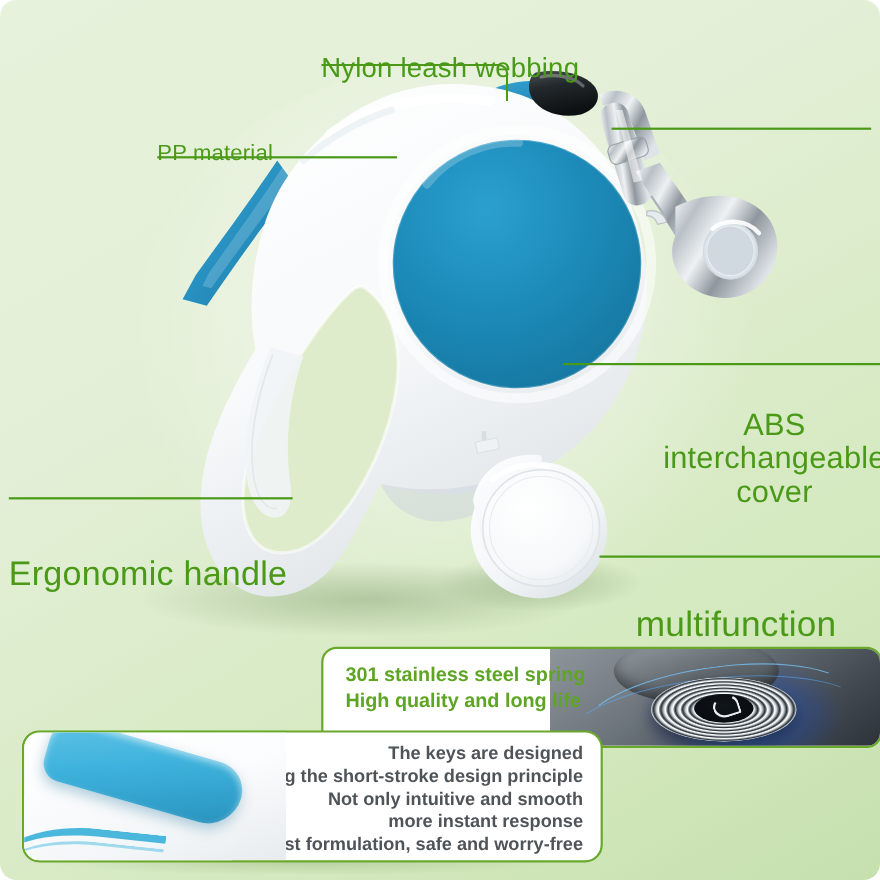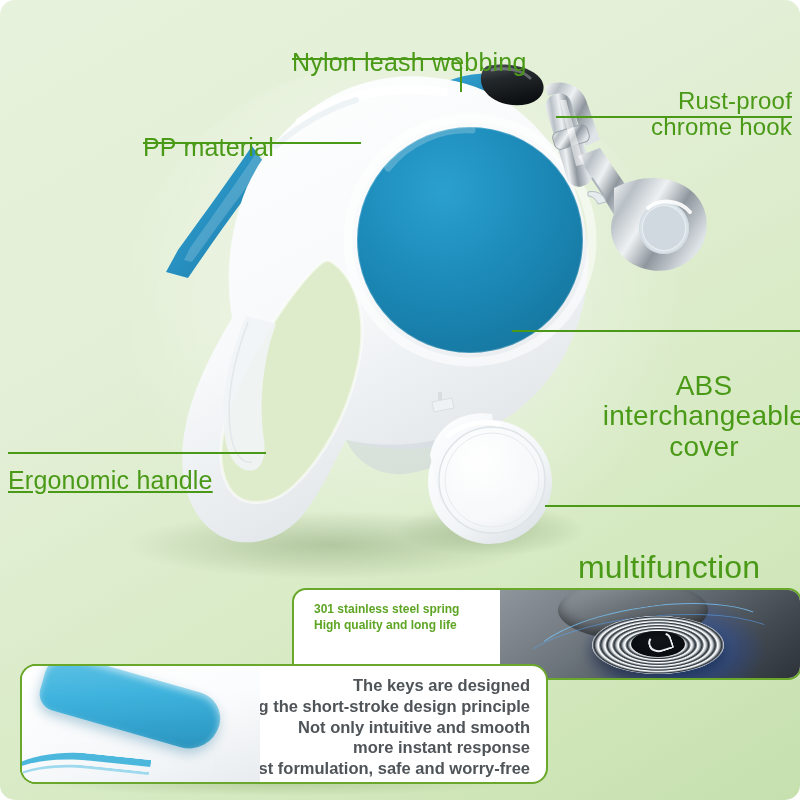--- a/index.html
+++ b/index.html
@@ -44,24 +44,24 @@
   }
   .corner {
     position: absolute;
     border-top: 2px solid #4a9a18;
     border-right: 2px solid #4a9a18;
     border-top-right-radius: 9px;
   }
 
   #lbl-nylon   { left: 292px; top: 22px;  font-size: 25px; }
   #lbl-rust    { left: 600px; top: 62px;  font-size: 24px; text-align: right; width: 192px; }
-  #lbl-pp      { left: 143px; top: 107px; font-size: 25px; }
+  #lbl-pp      { left: 143px; top: 107px; font-size: 20px; }
   #lbl-abs     { left: 584px; top: 341px; font-size: 28px; text-align: center; width: 240px; }
   #lbl-multi   { left: 578px; top: 515px; font-size: 32px; }
-  #lbl-ergo    { left: 8px;   top: 440px; font-size: 25px; text-decoration: underline; }
+  #lbl-ergo    { left: 8px;   top: 472px; font-size: 31px; }
 
   
   .product {
     position: absolute;
     left: 0; top: 0;
     width: 800px; height: 600px;
     pointer-events: none;
   }
 
   
@@ -88,21 +88,21 @@
     width: 240px; height: 120px;
     border-radius: 16px 0 0 16px;
     border-right: none;
     z-index: 4;
     overflow: hidden;
   }
   .spring-text {
     position: absolute;
     left: 20px; top: 12px;
     color: #5ea524;
-    font-size: 12px;
+    font-size: 18px;
     line-height: 1.32;
     white-space: pre-line;
     font-weight: 600;
   }
   .keys-text {
     position: absolute;
     right: 16px; top: 9px;
     color: #4f5458;
     font-size: 16.5px;
     line-height: 1.26;
@@ -341,24 +341,20 @@
       <path d="M588 192 C 596 190, 604 194, 606 202 L 598 204 C 596 199, 592 196, 588 196 Z" fill="#e6ebee" stroke="#b7bfc5" stroke-width="1"></path>
       <path d="M560 100 L 566 100 L 584 164 L 576 166 Z" fill="rgba(255,255,255,0.55)"></path>
     </g>
   </svg>
 
   <div class="label" id="lbl-nylon">
     <span class="txt">Nylon leash webbing</span>
   </div>
   <div class="corner" style="left:292px; top:58px; width:168px; height:32px;"></div>
 
-  <div class="label" id="lbl-rust">
-    <span class="txt">Rust-proof
-chrome hook</span>
-  </div>
   <div class="rule" style="left:556px; top:116px; width:236px;"></div>
 
   <div class="label" id="lbl-pp">
     <span class="txt">PP material</span>
   </div>
   <div class="rule" style="left:143px; top:142px; width:218px;"></div>
 
   <div class="label" id="lbl-abs">
     <span class="txt">ABS interchangeable
 cover</span>

